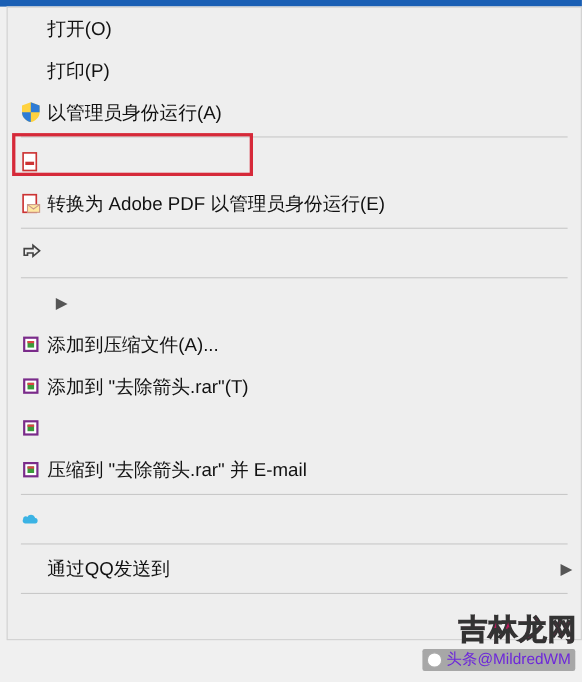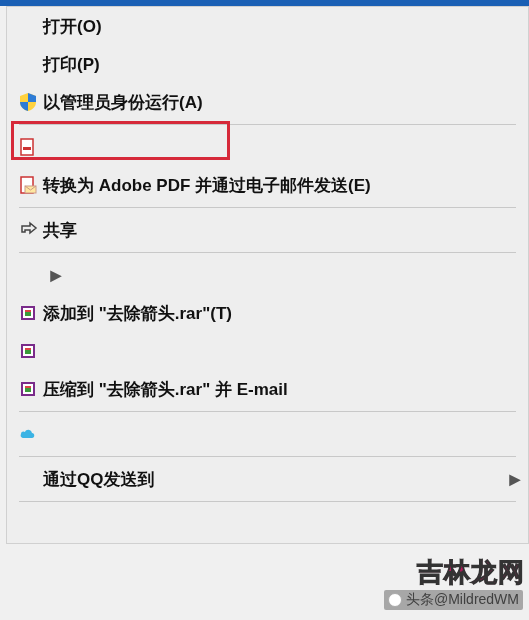--- a/index.html
+++ b/index.html
@@ -21,21 +21,20 @@
     background: #eeeeee;
     border: 1px solid #d0d0d0;
     margin-left: 6px;
   }
   .menu-item {
     display: flex;
     align-items: center;
     height: 38px;
     padding-left: 6px;
     cursor: default;
-    font-weight: bold;
   }
   .icon-slot {
     width: 30px;
     height: 26px;
     display: flex;
     align-items: center;
     justify-content: center;
     flex-shrink: 0;
   }
   .label {
@@ -68,21 +67,21 @@
     font-family: "SimHei", Arial, sans-serif;
     color: #be185d;
     -webkit-text-stroke: 1px #333;
     letter-spacing: 1px;
   }
   .watermark2 {
     position: absolute;
     right: 6px;
     bottom: 10px;
     font-size: 14px;
-    color: #404040;
+    color: #6d28d9;
     background: rgba(0,0,0,0.3);
     padding: 1px 4px;
     border-radius: 2px;
     margin-left: 20px;
   }
   .headicon {
     width:14px;height:14px;border-radius:50%;
     background:#fff;display:inline-block;margin-right:4px;vertical-align:middle;
     border:1px solid #aaa;
   }
@@ -128,42 +127,52 @@
   </div>
 
   <div class="menu-item">
     <span class="icon-slot">
       <svg width="20" height="20" viewBox="0 0 20 20">
         <rect x="3" y="2" width="12" height="16" fill="#fff" stroke="#c33" stroke-width="1.5"></rect>
         <rect x="7" y="11" width="11" height="7" fill="#ffe8a0" stroke="#c98" stroke-width="1"></rect>
         <path d="M7 11 L12.5 15 L18 11" fill="none" stroke="#c98"></path>
       </svg>
     </span>
-    <span class="label">转换为 Adobe PDF 并通过电子邮件发送(E)</span>
+    <span class="label">转换为 Adobe PDF 以管理员身份运行(E)</span>
   </div>
 
   <div class="sep"></div>
 
 
   <div class="menu-item">
     <span class="icon-slot">
       <svg width="20" height="20" viewBox="0 0 20 20">
         <path d="M4 12 V6 H12 V3 L18 8 L12 13 V10 H7 V12 Z" fill="none" stroke="#444" stroke-width="1.5"></path>
       </svg>
     </span>
-    <span class="label">共享</span>
   </div>
 
   <div class="sep"></div>
 
   <div class="menu-item">
     <span class="icon-slot"></span>
     <span class="arrow-slot">▶</span>
   </div>
 
+  <div class="menu-item">
+    <span class="icon-slot">
+      <svg width="20" height="20" viewBox="0 0 20 20">
+        <rect x="3" y="3" width="14" height="14" fill="#7a2b8a"></rect>
+        <rect x="5" y="5" width="10" height="10" fill="#fff"></rect>
+        <rect x="7" y="7" width="6" height="6" fill="#3a9b3a"></rect>
+        <rect x="7" y="7" width="6" height="2" fill="#d44"></rect>
+      </svg>
+    </span>
+    <span class="label">添加到压缩文件(A)...</span>
+  </div>
 
   <div class="menu-item">
     <span class="icon-slot">
       <svg width="20" height="20" viewBox="0 0 20 20">
         <rect x="3" y="3" width="14" height="14" fill="#7a2b8a"></rect>
         <rect x="5" y="5" width="10" height="10" fill="#fff"></rect>
         <rect x="7" y="7" width="6" height="6" fill="#3a9b3a"></rect>
         <rect x="7" y="7" width="6" height="2" fill="#d44"></rect>
       </svg>
     </span>

